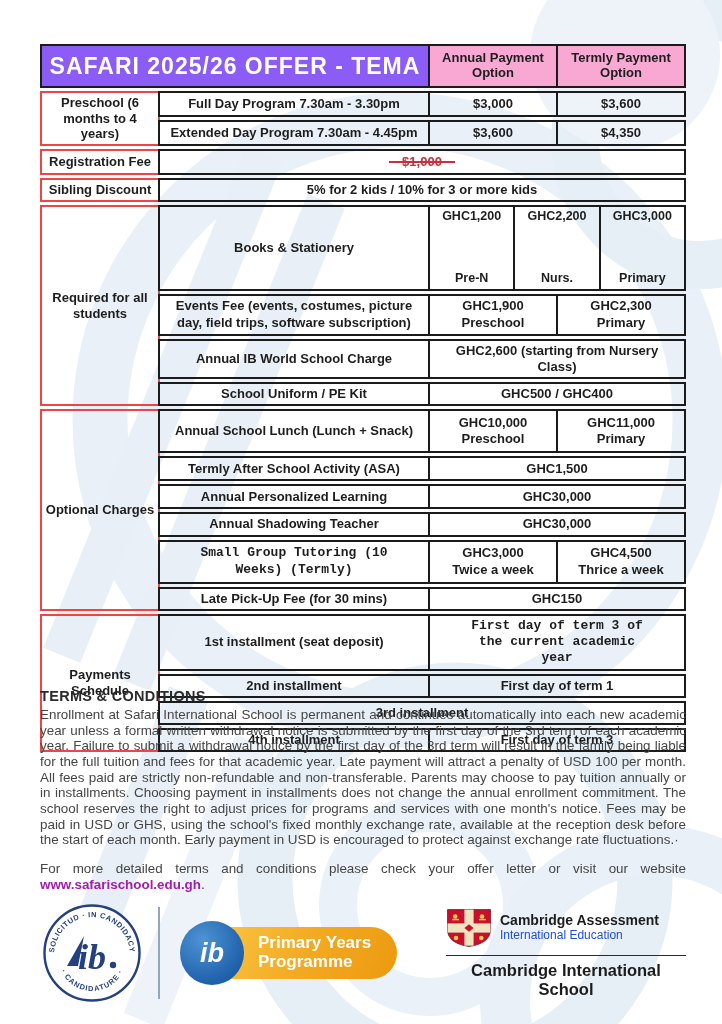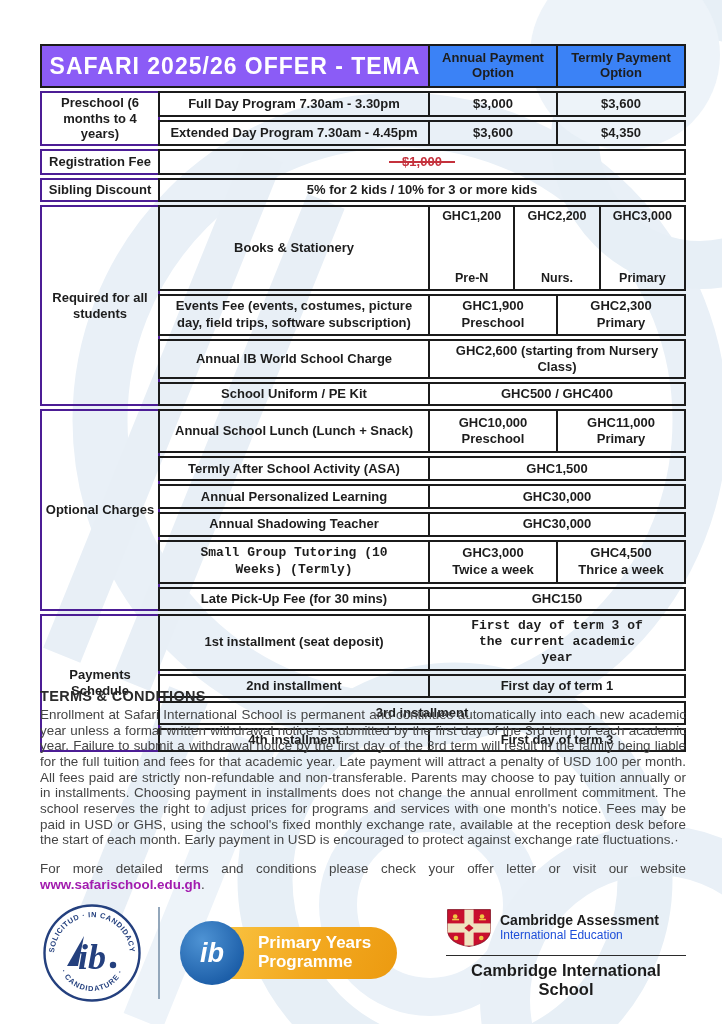--- a/index.html
+++ b/index.html
@@ -13,27 +13,27 @@
 
   
   .table { position:absolute; left:40px; top:44px; width:646px; }
   .hdr { display:flex; margin-bottom:3px; }
   .hdr-title {
     flex:1; background:#8b5cf6; border:2px solid #1b1b1b; color:#fff;
     font-size:23px; font-weight:800; letter-spacing:1px;
     display:flex; align-items:center; justify-content:center; min-height:44px;
   }
   .hdr-col {
-    width:130px; margin-left:-2px; background:#3b82f6; border:2px solid #1b1b1b;
+    width:130px; margin-left:-2px; background:#f9a8d4; border:2px solid #1b1b1b;
     font-size:13px; font-weight:700; text-align:center;
     display:flex; align-items:center; justify-content:center; line-height:1.15; padding:2px 6px;
   }
   .sec { display:flex; margin-bottom:3px; }
   .lbl {
-    width:120px; border:2px solid #4c1d95; padding:2px 3px;
+    width:120px; border:2px solid #ef4444; padding:2px 3px;
     display:flex; align-items:center; justify-content:center; text-align:center;
     font-weight:700; font-size:13px; line-height:1.2;
   }
   .rows { flex:1; margin-left:-2px; display:flex; flex-direction:column; }
   .rows .row { display:flex; margin-bottom:3px; }
   .rows .row:last-child { margin-bottom:0; }
   .cell {
     border:2px solid #1b1b1b; display:flex; flex-direction:column;
     align-items:center; justify-content:center; text-align:center;
     font-weight:700; font-size:13px; line-height:1.25; padding:2px 6px;

